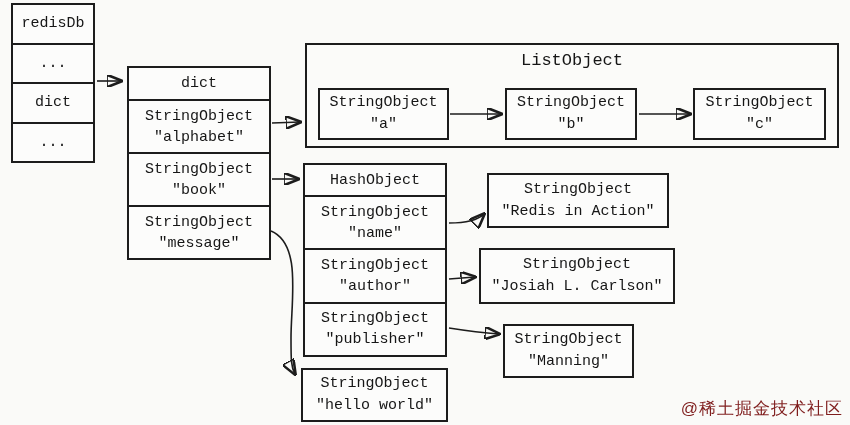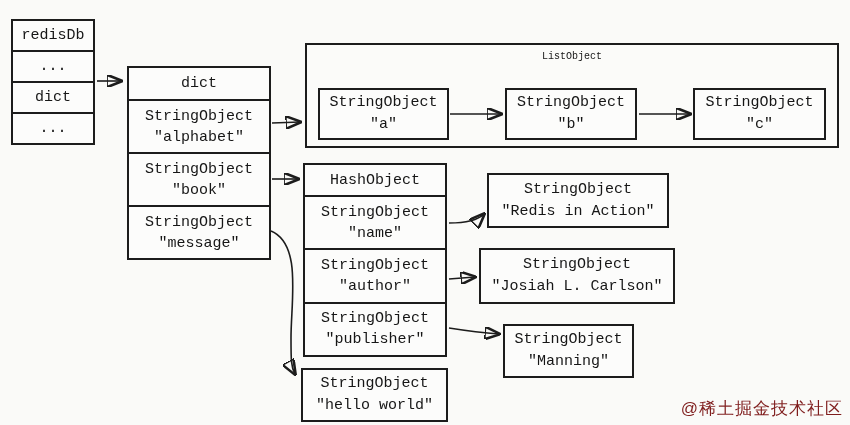--- a/index.html
+++ b/index.html
@@ -23,39 +23,39 @@
   .vtable .cell:last-child { border-bottom:none; }
   .vtable .cell.hdr { flex:none; }
   .obj2 {
     display:flex; flex-direction:column;
     align-items:center; justify-content:center;
     font-size:15px; line-height:22px; white-space:nowrap;
   }
   .list-container { background:#fbfbf9; }
   .list-title {
     position:absolute; top:6px; left:0; right:0;
-    text-align:center; font-size:10px;
+    text-align:center; font-size:17px;
   }
   .arrow-layer {
     position:absolute; left:0; top:0; width:850px; height:425px;
     pointer-events:none;
   }
   .arrow-layer path { stroke:#1c1c1c; stroke-width:1.6; fill:none; }
   .watermark {
     position:absolute; right:7px; bottom:5px;
     font-family:"Liberation Sans","DejaVu Sans",sans-serif;
     font-size:17px; color:#7f1d1d; letter-spacing:1px;
   }
 </style>
 </head>
 <body>
 
 <div class="canvas">
 
-  <div class="box vtable" style="left:11px; top:19px; width:84px; height:126px;">
+  <div class="box vtable" style="left:11px; top:3px; width:84px; height:160px;">
     <div class="cell">redisDb</div>
     <div class="cell">...</div>
     <div class="cell">dict</div>
     <div class="cell">...</div>
   </div>
 
   <div class="box vtable" style="left:127px; top:66px; width:144px; height:194px;">
     <div class="cell hdr" style="height:31px;">dict</div>
     <div class="cell">
       <span>StringObject</span>

